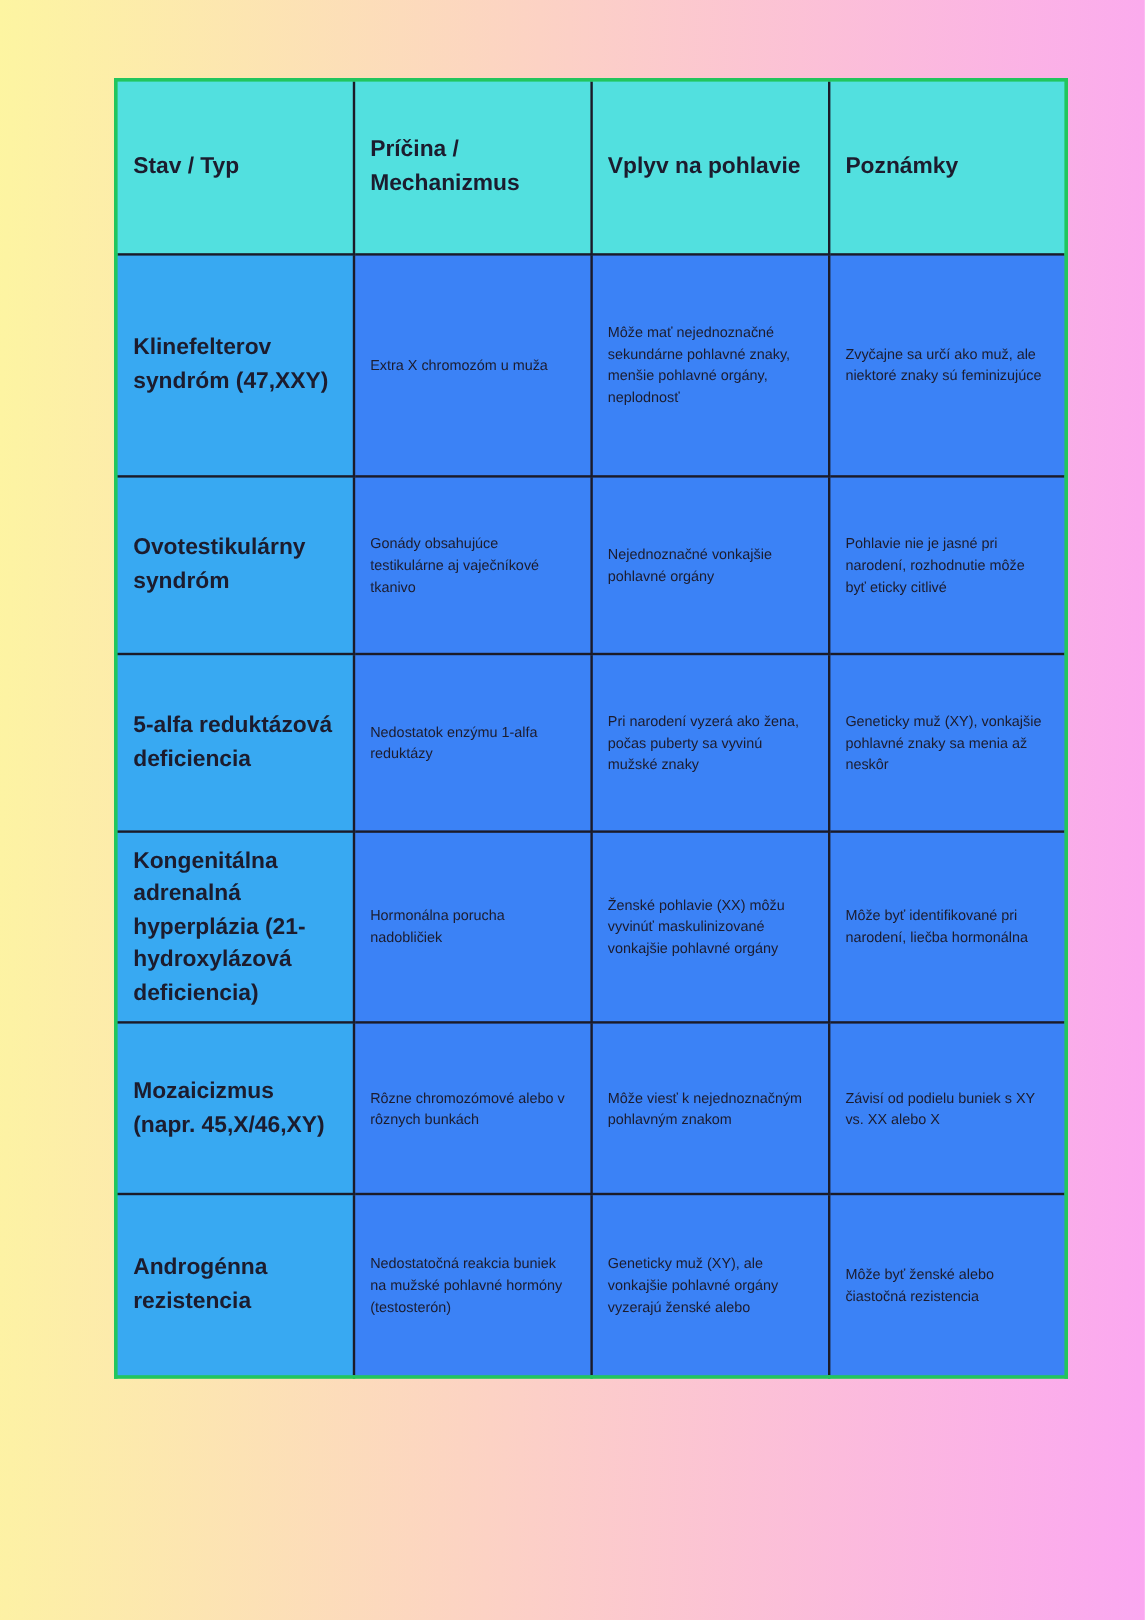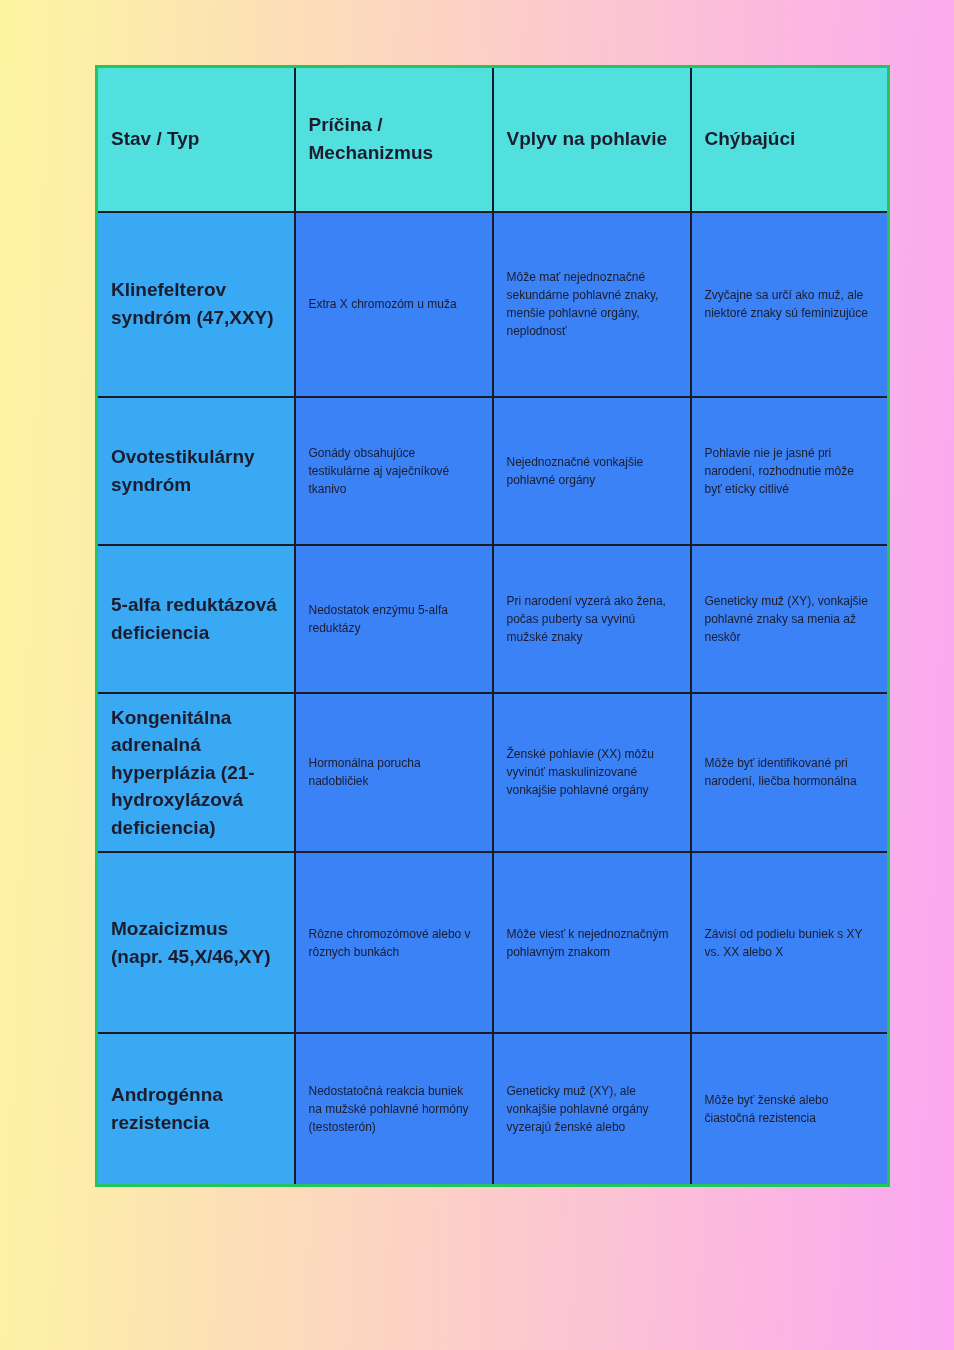--- a/index.html
+++ b/index.html
@@ -51,49 +51,49 @@
 </style>
 </head>
 <body>
 
 <table class="main-table">
   <thead>
     <tr style="height:145px;">
       <th>Stav / Typ</th>
       <th>Príčina / Mechanizmus</th>
       <th>Vplyv na pohlavie</th>
-      <th>Chýbajúci</th>
+      <th>Poznámky</th>
     </tr>
   </thead>
   <tbody>
     <tr style="height:185px;">
       <th class="row-label">Klinefelterov syndróm (47,XXY)</th>
       <td>Extra X chromozóm u muža</td>
       <td>Môže mať nejednoznačné sekundárne pohlavné znaky, menšie pohlavné orgány, neplodnosť</td>
       <td>Zvyčajne sa určí ako muž, ale niektoré znaky sú feminizujúce</td>
     </tr>
     <tr style="height:148px;">
       <th class="row-label">Ovotestikulárny syndróm</th>
       <td>Gonády obsahujúce testikulárne aj vaječníkové tkanivo</td>
       <td>Nejednoznačné vonkajšie pohlavné orgány</td>
       <td>Pohlavie nie je jasné pri narodení, rozhodnutie môže byť eticky citlivé</td>
     </tr>
     <tr style="height:148px;">
       <th class="row-label">5-alfa reduktázová deficiencia</th>
-      <td>Nedostatok enzýmu 5-alfa reduktázy</td>
+      <td>Nedostatok enzýmu 1-alfa reduktázy</td>
       <td>Pri narodení vyzerá ako žena, počas puberty sa vyvinú mužské znaky</td>
       <td>Geneticky muž (XY), vonkajšie pohlavné znaky sa menia až neskôr</td>
     </tr>
     <tr style="height:152px;">
       <th class="row-label">Kongenitálna adrenalná hyperplázia (21-hydroxylázová deficiencia)</th>
       <td>Hormonálna porucha nadobličiek</td>
       <td>Ženské pohlavie (XX) môžu vyvinúť maskulinizované vonkajšie pohlavné orgány</td>
       <td>Môže byť identifikované pri narodení, liečba hormonálna</td>
     </tr>
-    <tr style="height:181px;">
+    <tr style="height:143px;">
       <th class="row-label">Mozaicizmus (napr. 45,X/46,XY)</th>
       <td>Rôzne chromozómové alebo v rôznych bunkách</td>
       <td>Môže viesť k nejednoznačným pohlavným znakom</td>
       <td>Závisí od podielu buniek s XY vs. XX alebo X</td>
     </tr>
     <tr style="height:152px;">
       <th class="row-label">Androgénna rezistencia</th>
       <td>Nedostatočná reakcia buniek na mužské pohlavné hormóny (testosterón)</td>
       <td>Geneticky muž (XY), ale vonkajšie pohlavné orgány vyzerajú ženské alebo</td>
       <td>Môže byť ženské alebo čiastočná rezistencia</td>

